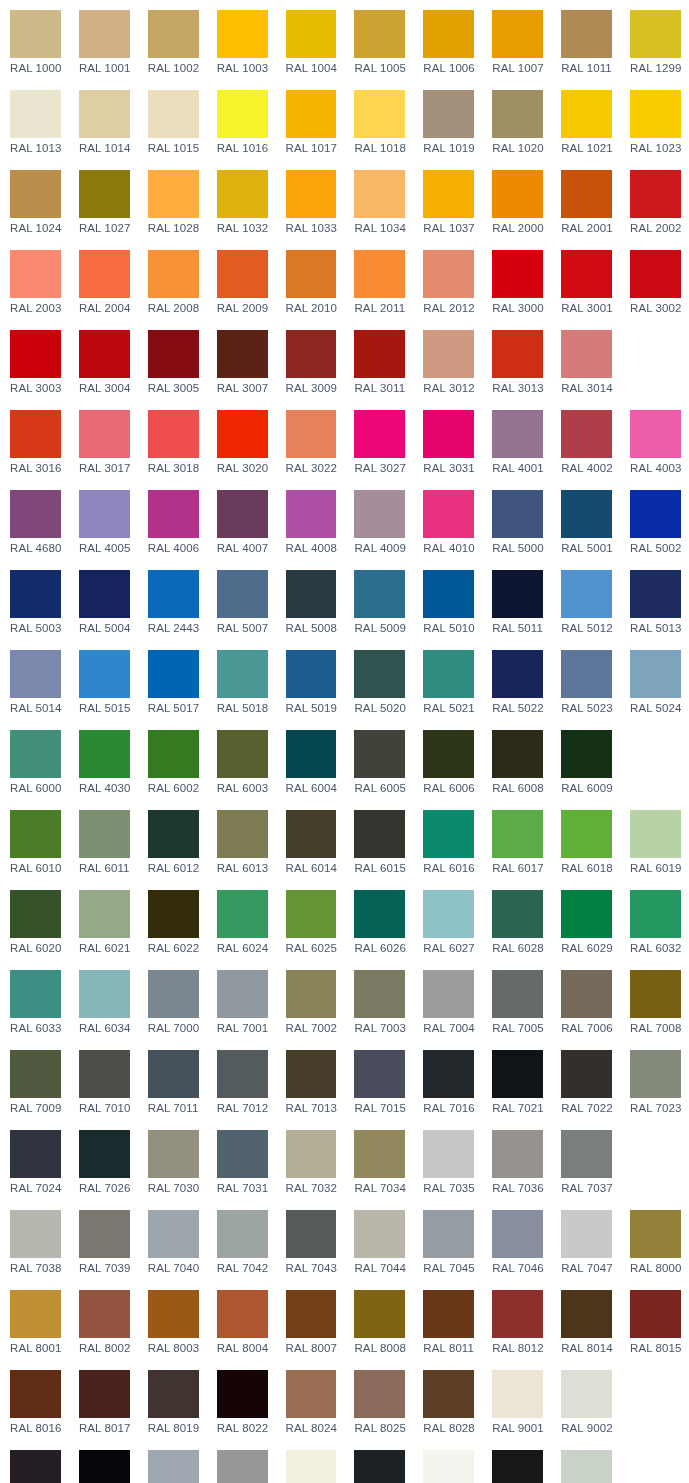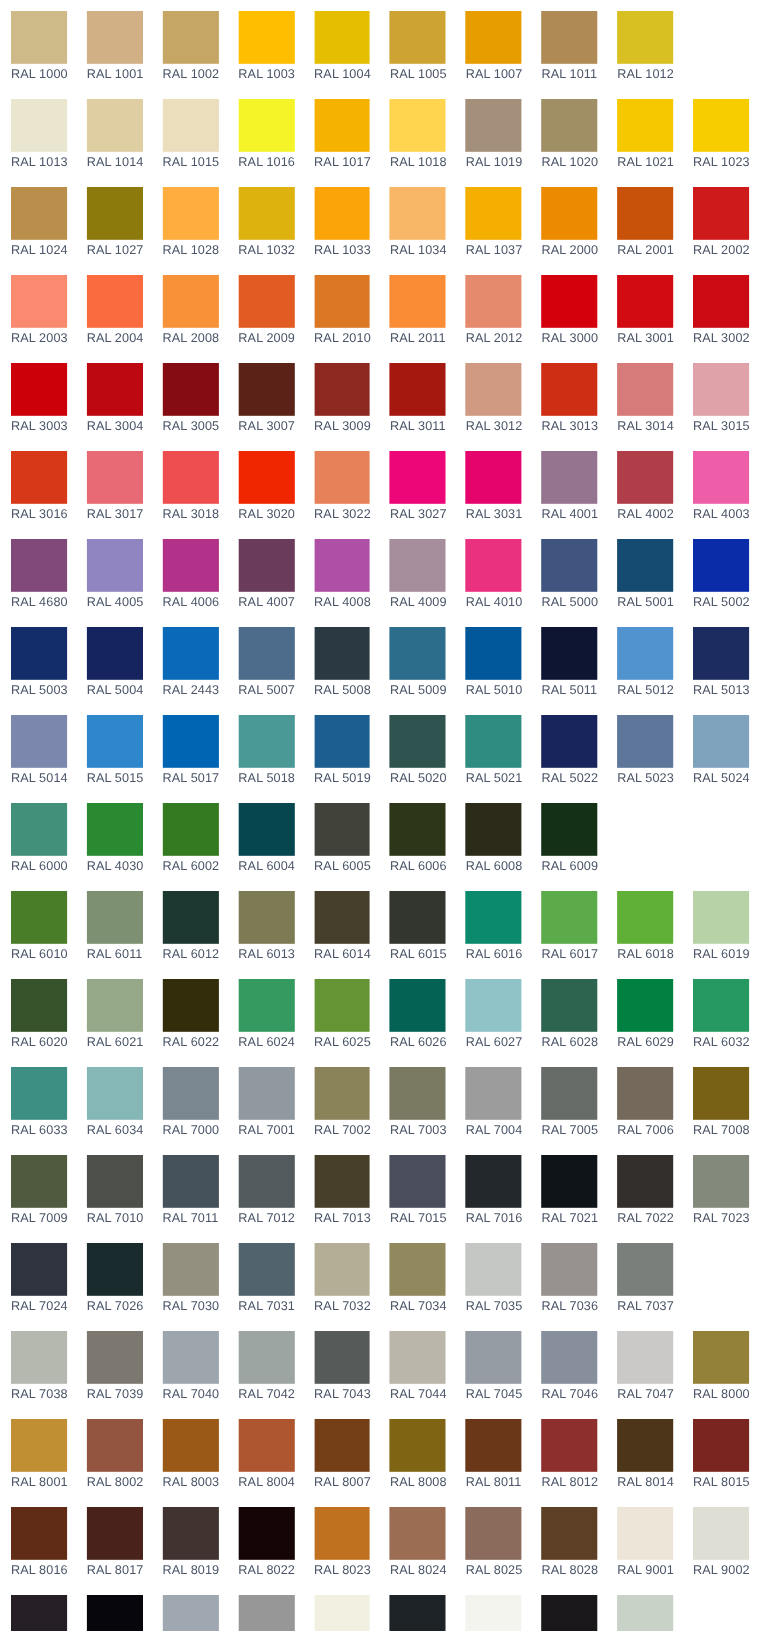--- a/index.html
+++ b/index.html
@@ -68,30 +68,34 @@
       </div>
       <div class="ral-cell">
         <div class="swatch" style="background-color: rgb(229, 190, 1);"></div>
         <div class="label">RAL 1004</div>
       </div>
       <div class="ral-cell">
         <div class="swatch" style="background-color: rgb(205, 164, 52);"></div>
         <div class="label">RAL 1005</div>
       </div>
       <div class="ral-cell">
+        <div class="swatch" style="background-color: rgb(225, 161, 0);"></div>
+        <div class="label">RAL 1006</div>
+      </div>
+      <div class="ral-cell">
         <div class="swatch" style="background-color: rgb(231, 156, 0);"></div>
         <div class="label">RAL 1007</div>
       </div>
       <div class="ral-cell">
         <div class="swatch" style="background-color: rgb(175, 138, 84);"></div>
         <div class="label">RAL 1011</div>
       </div>
       <div class="ral-cell">
         <div class="swatch" style="background-color: rgb(217, 192, 34);"></div>
-        <div class="label">RAL 1012</div>
+        <div class="label">RAL 1299</div>
       </div>
     </div>
     <div class="ral-row">
       <div class="ral-cell">
         <div class="swatch" style="background-color: rgb(233, 229, 206);"></div>
         <div class="label">RAL 1013</div>
       </div>
       <div class="ral-cell">
         <div class="swatch" style="background-color: rgb(223, 206, 161);"></div>
         <div class="label">RAL 1014</div>
@@ -243,24 +247,20 @@
         <div class="label">RAL 3012</div>
       </div>
       <div class="ral-cell">
         <div class="swatch" style="background-color: rgb(206, 46, 20);"></div>
         <div class="label">RAL 3013</div>
       </div>
       <div class="ral-cell">
         <div class="swatch" style="background-color: rgb(215, 122, 122);"></div>
         <div class="label">RAL 3014</div>
       </div>
-      <div class="ral-cell">
-        <div class="swatch" style="background-color: rgb(223, 162, 168);"></div>
-        <div class="label">RAL 3015</div>
-      </div>
     </div>
     <div class="ral-row">
       <div class="ral-cell">
         <div class="swatch" style="background-color: rgb(214, 56, 24);"></div>
         <div class="label">RAL 3016</div>
       </div>
       <div class="ral-cell">
         <div class="swatch" style="background-color: rgb(232, 106, 117);"></div>
         <div class="label">RAL 3017</div>
       </div>
@@ -430,20 +430,24 @@
       </div>
       <div class="ral-cell">
         <div class="swatch" style="background-color: rgb(42, 138, 49);"></div>
         <div class="label">RAL 4030</div>
       </div>
       <div class="ral-cell">
         <div class="swatch" style="background-color: rgb(51, 122, 33);"></div>
         <div class="label">RAL 6002</div>
       </div>
       <div class="ral-cell">
+        <div class="swatch" style="background-color: rgb(87, 96, 47);"></div>
+        <div class="label">RAL 6003</div>
+      </div>
+      <div class="ral-cell">
         <div class="swatch" style="background-color: rgb(6, 70, 79);"></div>
         <div class="label">RAL 6004</div>
       </div>
       <div class="ral-cell">
         <div class="swatch" style="background-color: rgb(65, 67, 58);"></div>
         <div class="label">RAL 6005</div>
       </div>
       <div class="ral-cell">
         <div class="swatch" style="background-color: rgb(45, 54, 24);"></div>
         <div class="label">RAL 6006</div>
@@ -756,24 +760,20 @@
         <div class="swatch" style="background-color: rgb(74, 34, 28);"></div>
         <div class="label">RAL 8017</div>
       </div>
       <div class="ral-cell">
         <div class="swatch" style="background-color: rgb(65, 51, 48);"></div>
         <div class="label">RAL 8019</div>
       </div>
       <div class="ral-cell">
         <div class="swatch" style="background-color: rgb(21, 5, 6);"></div>
         <div class="label">RAL 8022</div>
-      </div>
-      <div class="ral-cell">
-        <div class="swatch" style="background-color: rgb(192, 113, 31);"></div>
-        <div class="label">RAL 8023</div>
       </div>
       <div class="ral-cell">
         <div class="swatch" style="background-color: rgb(155, 110, 84);"></div>
         <div class="label">RAL 8024</div>
       </div>
       <div class="ral-cell">
         <div class="swatch" style="background-color: rgb(139, 107, 92);"></div>
         <div class="label">RAL 8025</div>
       </div>
       <div class="ral-cell">

